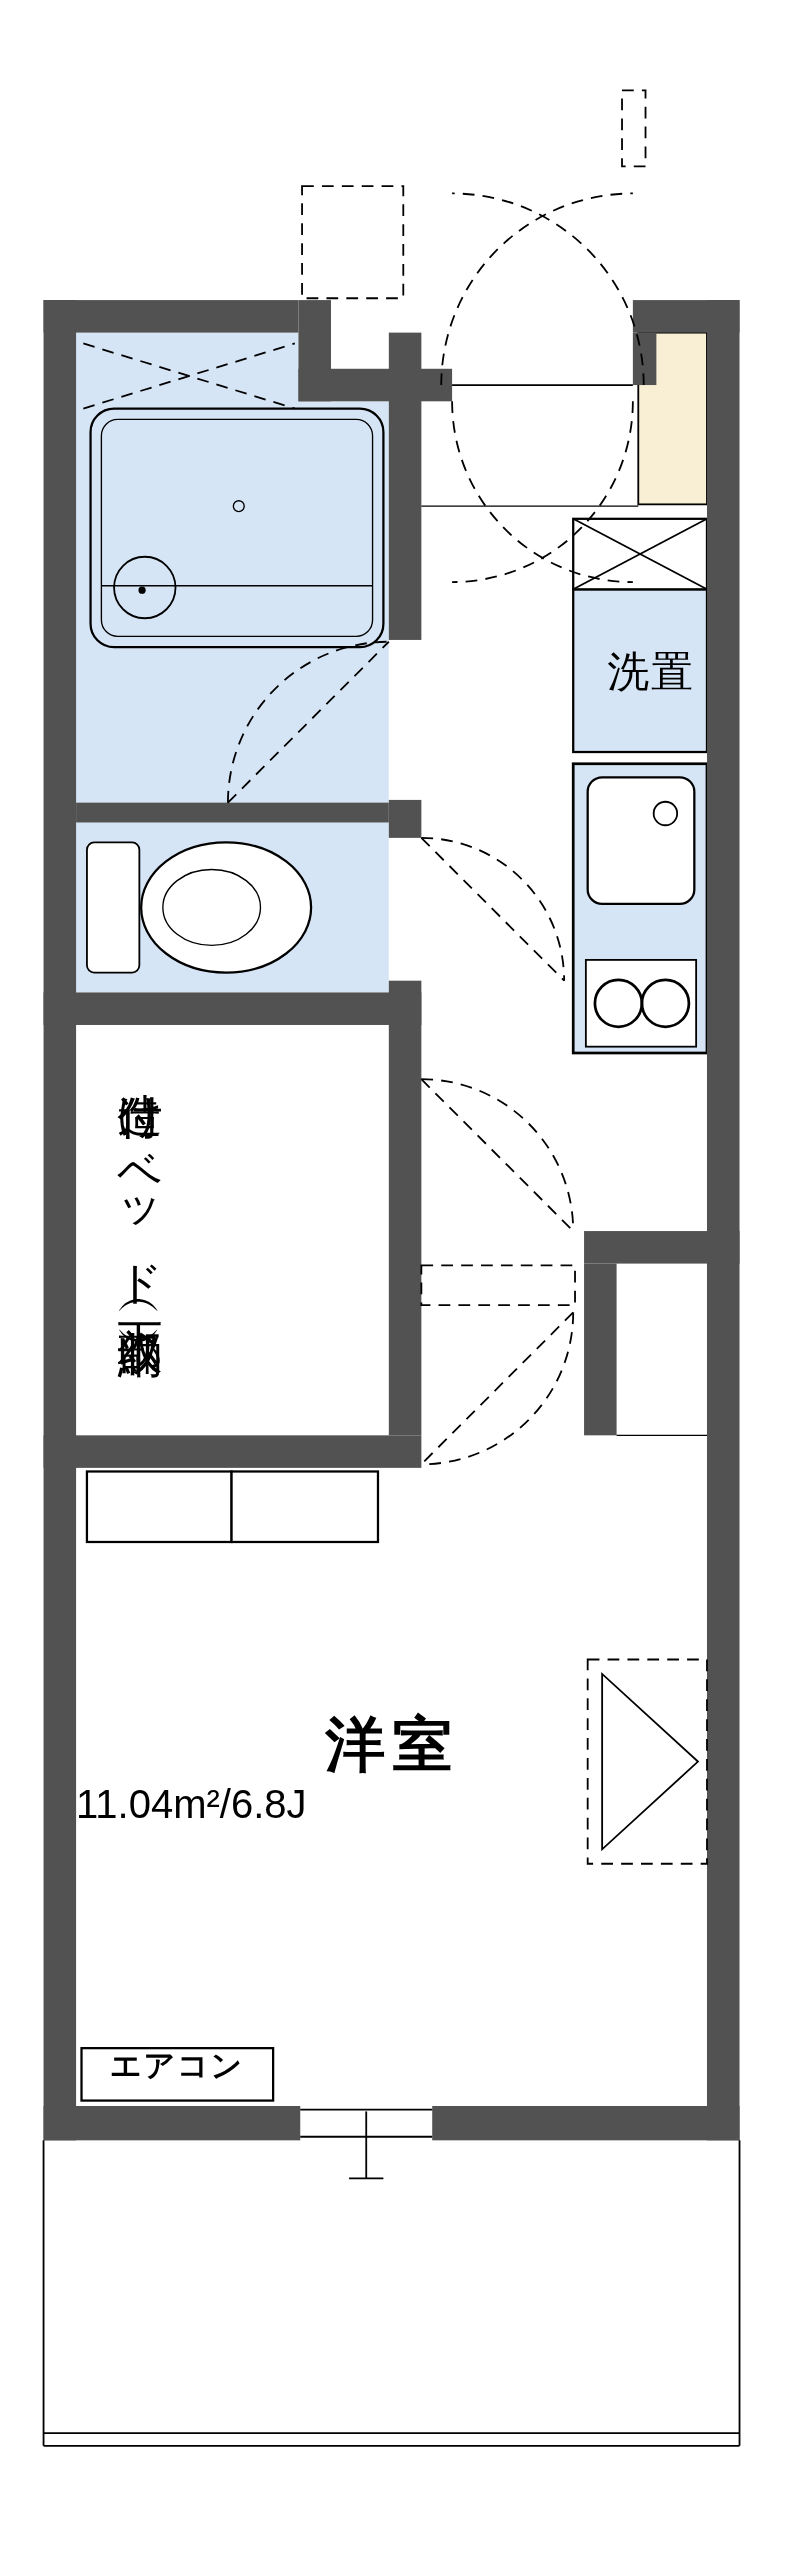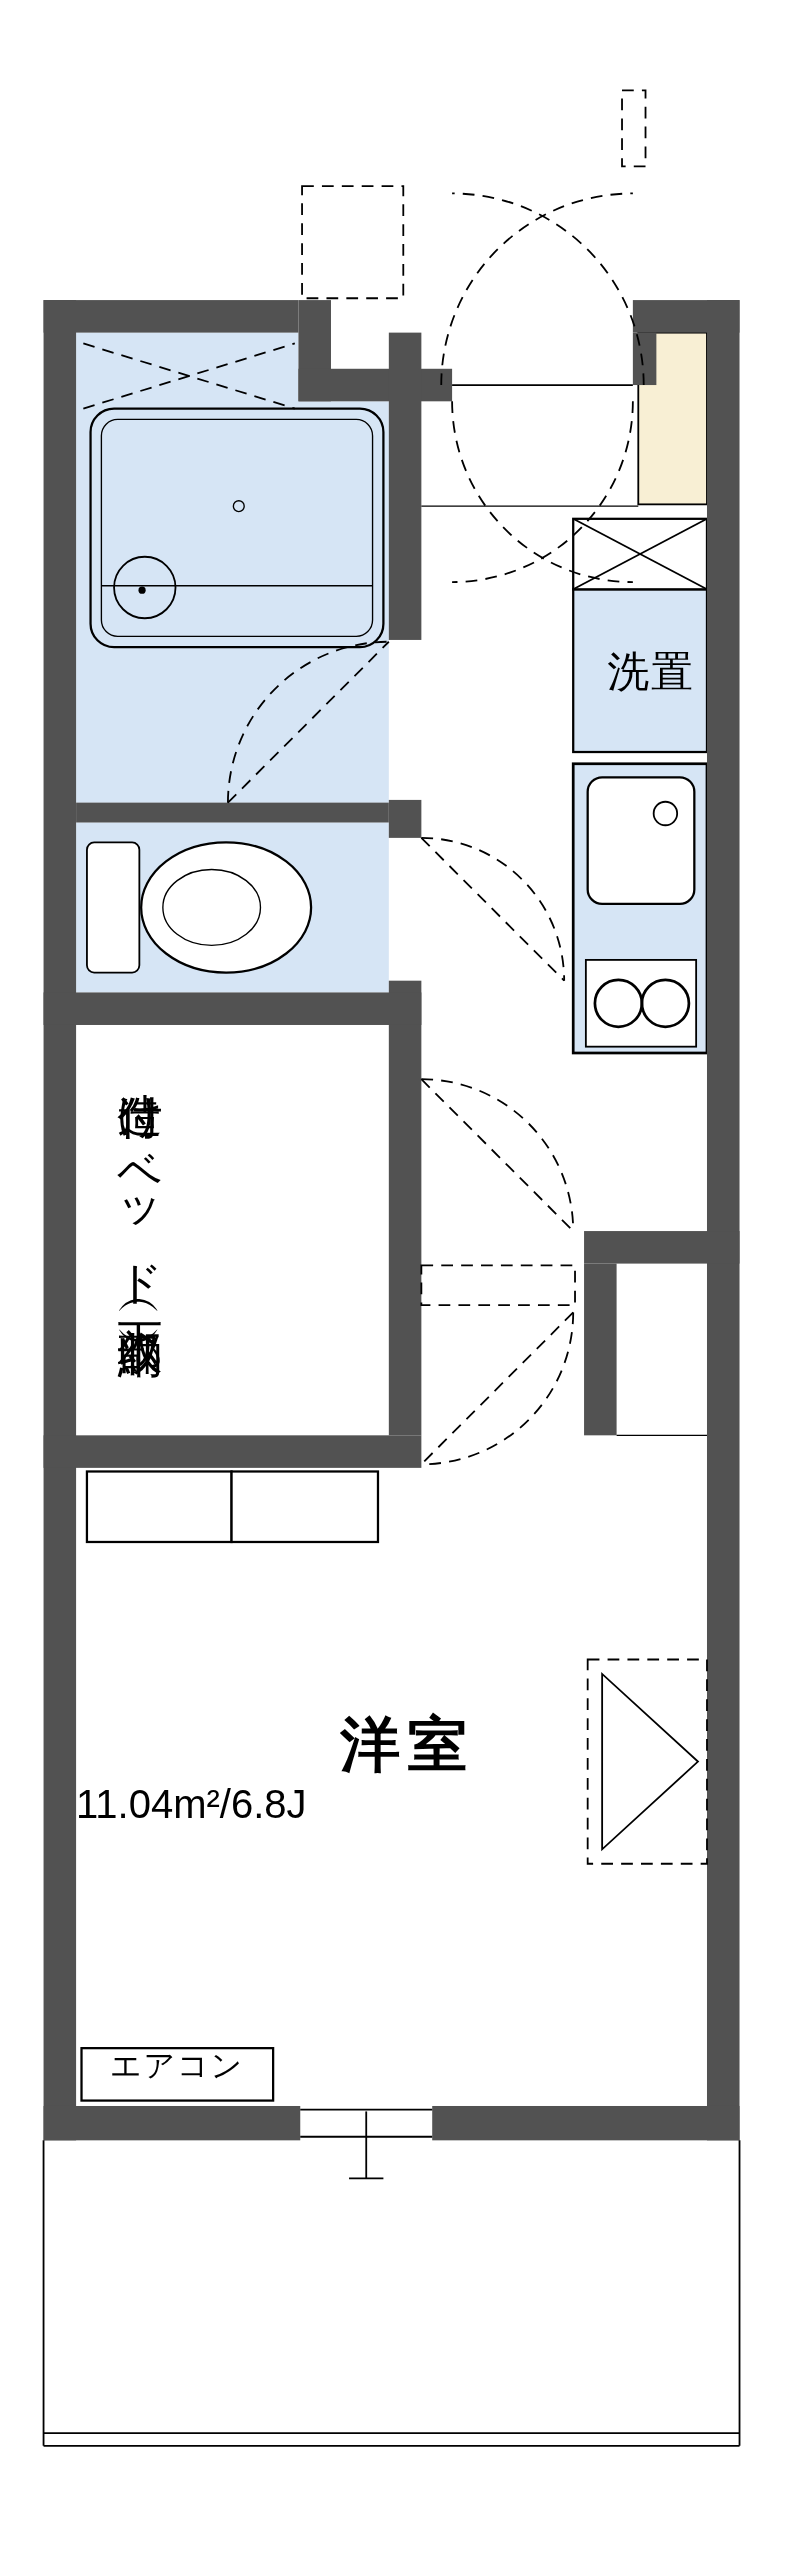--- a/index.html
+++ b/index.html
@@ -17,30 +17,30 @@
     left:573px;top:644px;width:156px;
     text-align:center;font-size:42px;font-weight:500;letter-spacing:1.8px;
   }
   .bed-label{
     left:107px;top:1058px;height:325px;
     writing-mode:vertical-rl;text-orientation:mixed;
     font-size:45px;line-height:67px;letter-spacing:3.6px;font-weight:500;
   }
   .room-label{
     left:76px;top:1705px;width:633px;
-    text-align:center;font-size:60px;font-weight:600;letter-spacing:7.2px;padding-left:15px;
+    text-align:center;font-size:60px;font-weight:600;letter-spacing:7.2px;
   }
   .room-size-label{
     left:76px;top:1782px;width:633px;
     text-align:left;font-size:40px;font-weight:400;
   }
   .aircon-label{
     left:81px;top:2048px;width:192px;height:35px;
     display:flex;align-items:center;justify-content:center;
-    font-size:31px;font-weight:400;letter-spacing:1.8px;
+    font-size:31px;font-weight:700;letter-spacing:1.8px;
   }
   .thin{stroke:#000;stroke-width:2;fill:none;}
   .dash{stroke:#000;stroke-width:2;fill:none;stroke-dasharray:13 9;}
 </style>
 </head>
 <body>
 
 <div class="stage">
 
   <svg width="812" height="2576" viewBox="0 0 898 2850">

